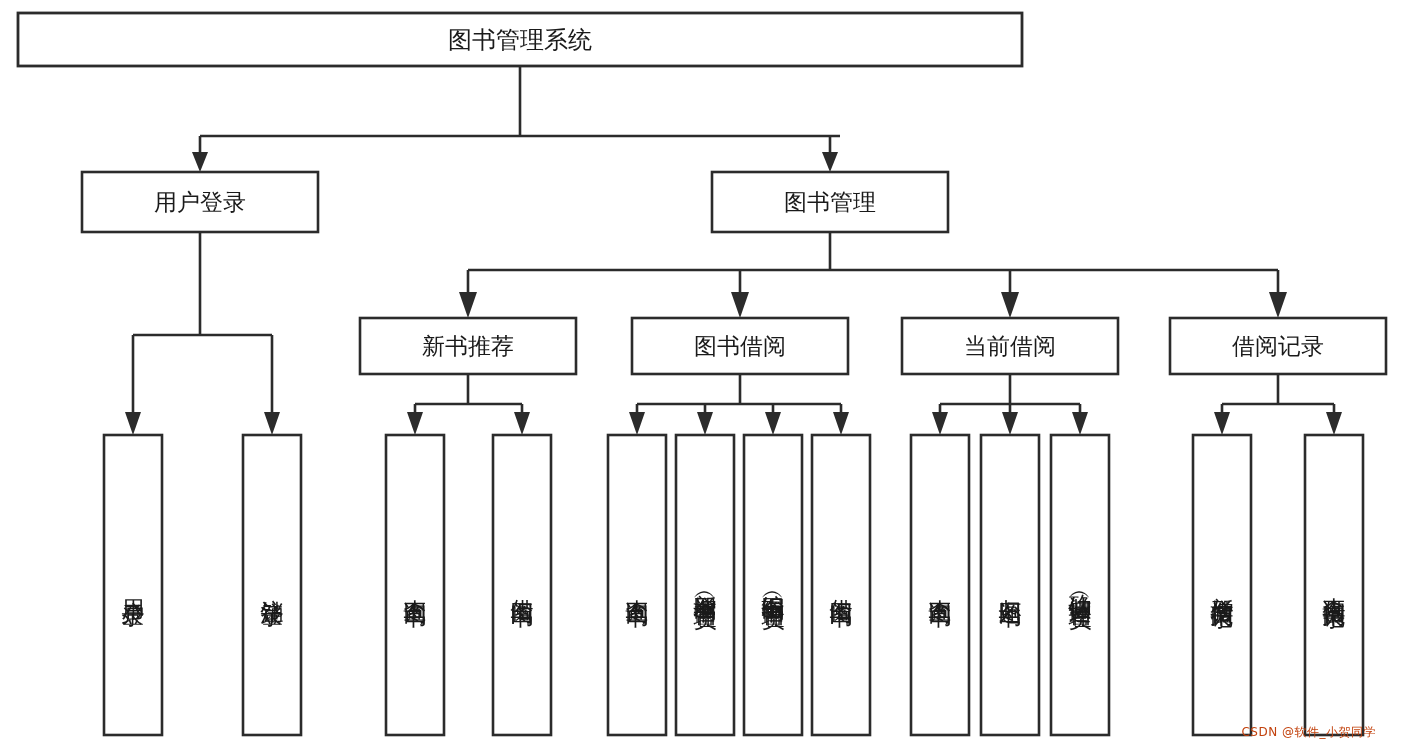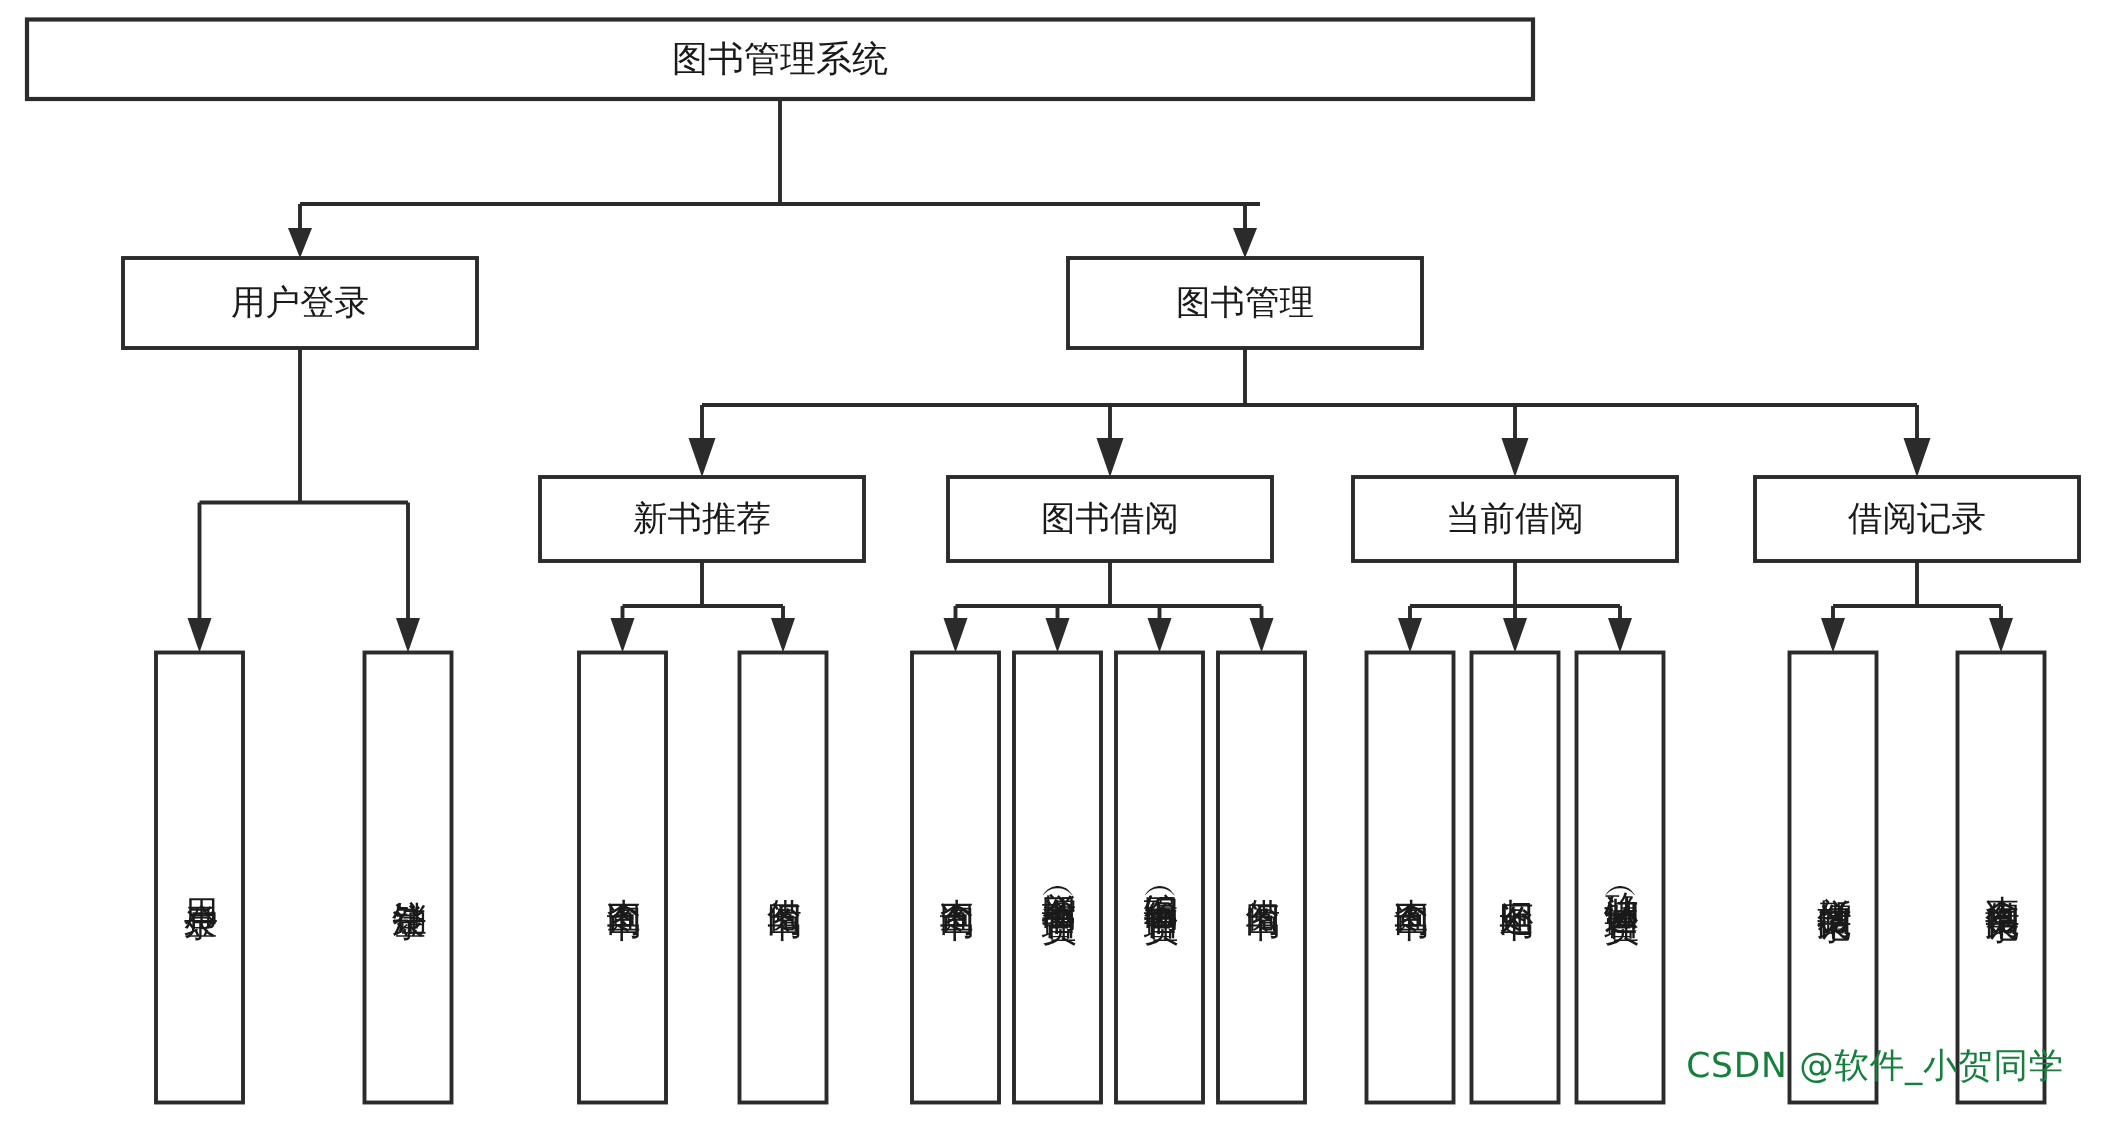--- a/index.html
+++ b/index.html
@@ -69,24 +69,24 @@
     font-size: 23px;
     line-height: 1.18;
     letter-spacing: 2px;
     color: #1a1a1a;
     white-space: nowrap;
     text-align: center;
   }
   .watermark {
     position: absolute;
     right: 10px;
-    bottom: 21px;
+    bottom: 6px;
     font-family: "DejaVu Sans", "Liberation Sans", sans-serif;
-    font-size: 23px;
-    color: #15803d;
+    font-size: 12px;
+    color: #c2410c;
     letter-spacing: 0.5px;
     white-space: nowrap;
   }
 </style>
 </head>
 <body>
 
 <div id="diagram-root">
 
   <svg class="flow" viewBox="0 0 1405 747" xmlns="http://www.w3.org/2000/svg">

